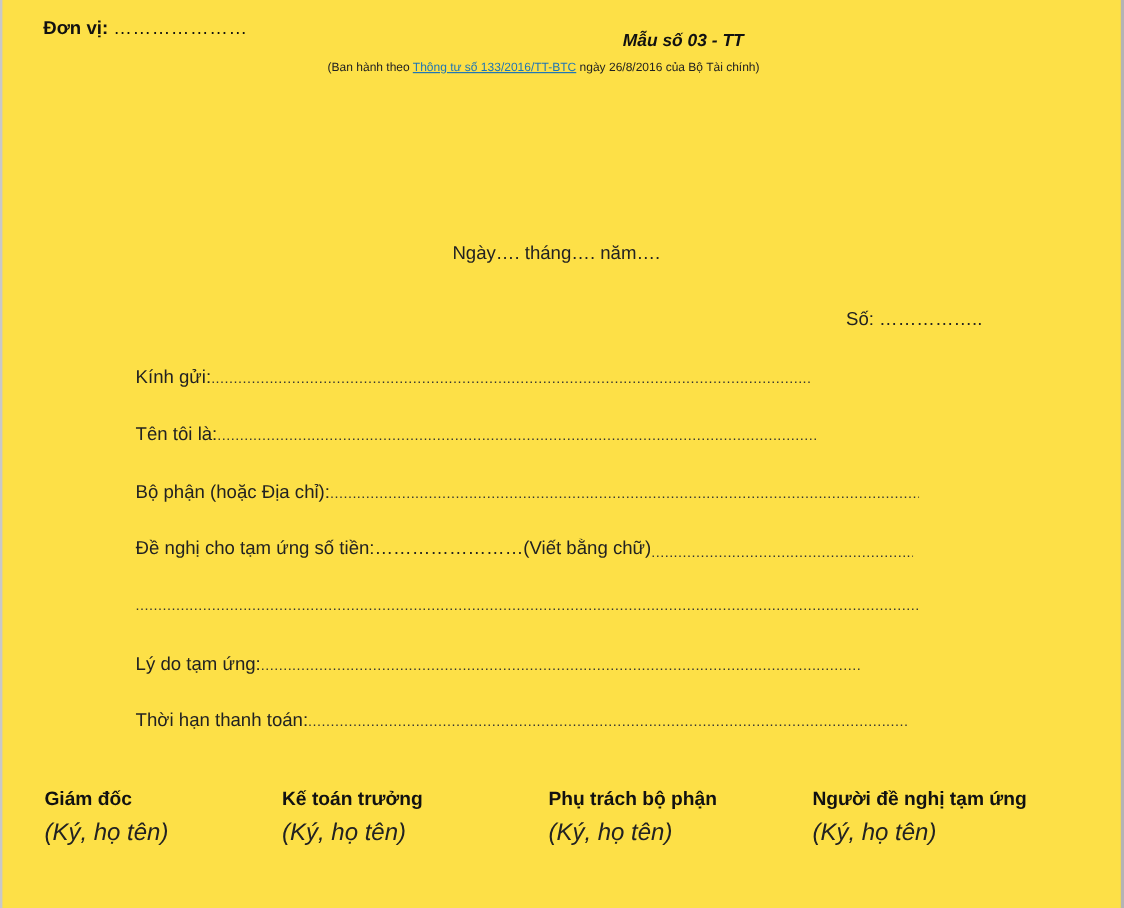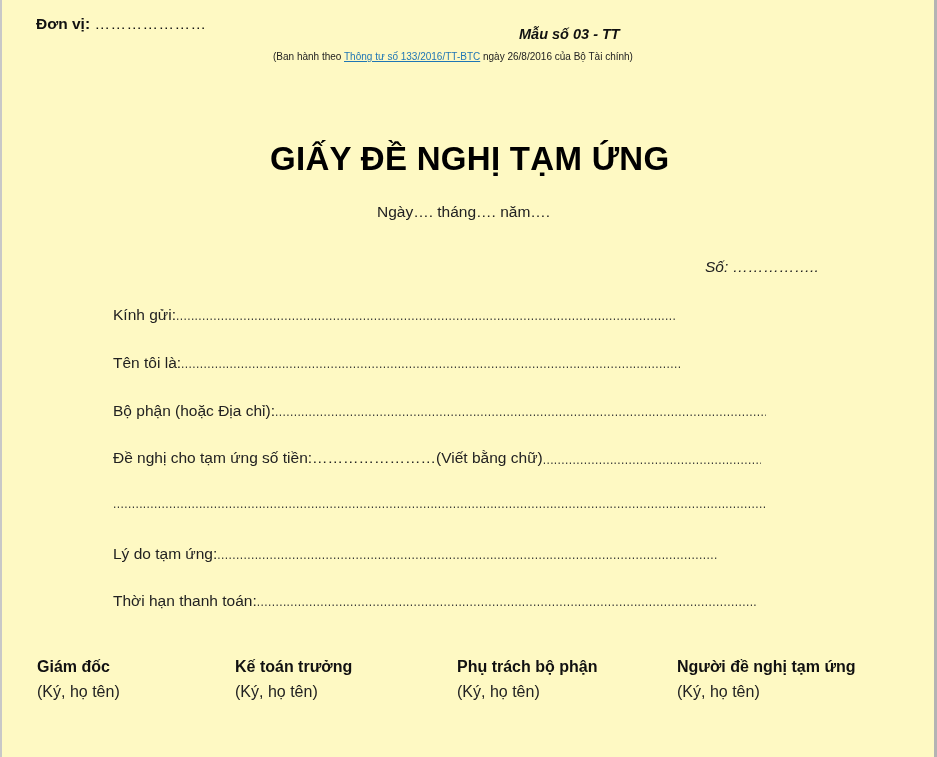--- a/index.html
+++ b/index.html
@@ -16,21 +16,21 @@
       color: #1a1a1a;
     }
     .page {
       position: absolute;
       left: 0; top: 0;
       width: 937px;
       height: 757px;
       box-sizing: border-box;
       border-left: 2px solid #c8c8c8;
       border-right: 3px solid #b4b4b4;
-      background: #fef9c3;
+      background: #fde047;
     }
     .abs { position: absolute; white-space: nowrap; }
 
     .hdr-label {
       font-size: 15.5px;
       font-weight: bold;
       color: #111;
     }
     .hdr-dots {
       font-weight: normal;
@@ -57,21 +57,20 @@
       color: #000;
       letter-spacing: 0.3px;
     }
     .date-line {
       font-size: 15.5px;
       color: #222;
     }
     .doc-no {
       font-size: 15.5px;
       color: #222;
-      font-style: italic;
     }
     .field {
       font-size: 15.5px;
       color: #222;
       display: flex;
       align-items: baseline;
       overflow: hidden;
     }
     .field .lbl { flex: 0 0 auto; }
     .field .fill {
@@ -85,40 +84,40 @@
     .field .mid {
       flex: 0 0 auto;
       font-size: 15.5px;
     }
     .sig-title {
       font-size: 16px;
       font-weight: bold;
       color: #111;
     }
     .sig-note {
-      font-size: 16px;
+      font-size: 20px;
+      font-style: italic;
       color: #222;
     }
   </style>
 </head>
 <body>
 
 <div class="page">
 
   <div class="abs hdr-label" style="left:34px; top:15px;">
     <span>Đơn vị:</span>
     <span class="hdr-dots">…………………</span>
   </div>
 
   <div class="abs form-code" style="left:517px; top:26px;">Mẫu số 03 - TT</div>
   <div class="abs issued" style="left:271px; top:51px;">
     <span>(Ban hành theo </span><a href="#">Thông tư số 133/2016/TT-BTC</a><span> ngày 26/8/2016 của Bộ Tài chính)</span>
   </div>
 
-  <div class="abs title" style="left:268px; top:140px;">GIẤY ĐỀ NGHỊ TẠM ỨNG</div>
 
   <div class="abs date-line" style="left:375px; top:203px;text-align:center;">Ngày…. tháng…. năm….</div>
 
   <div class="abs doc-no" style="left:703px; top:258px;">Số: ……………..</div>
 
   <div class="abs field" style="left:111px; top:306px; width:648px;">
     <span class="lbl">Kính gửi:</span>
     <span class="fill">......................................................................................................................................</span>
   </div>
 

